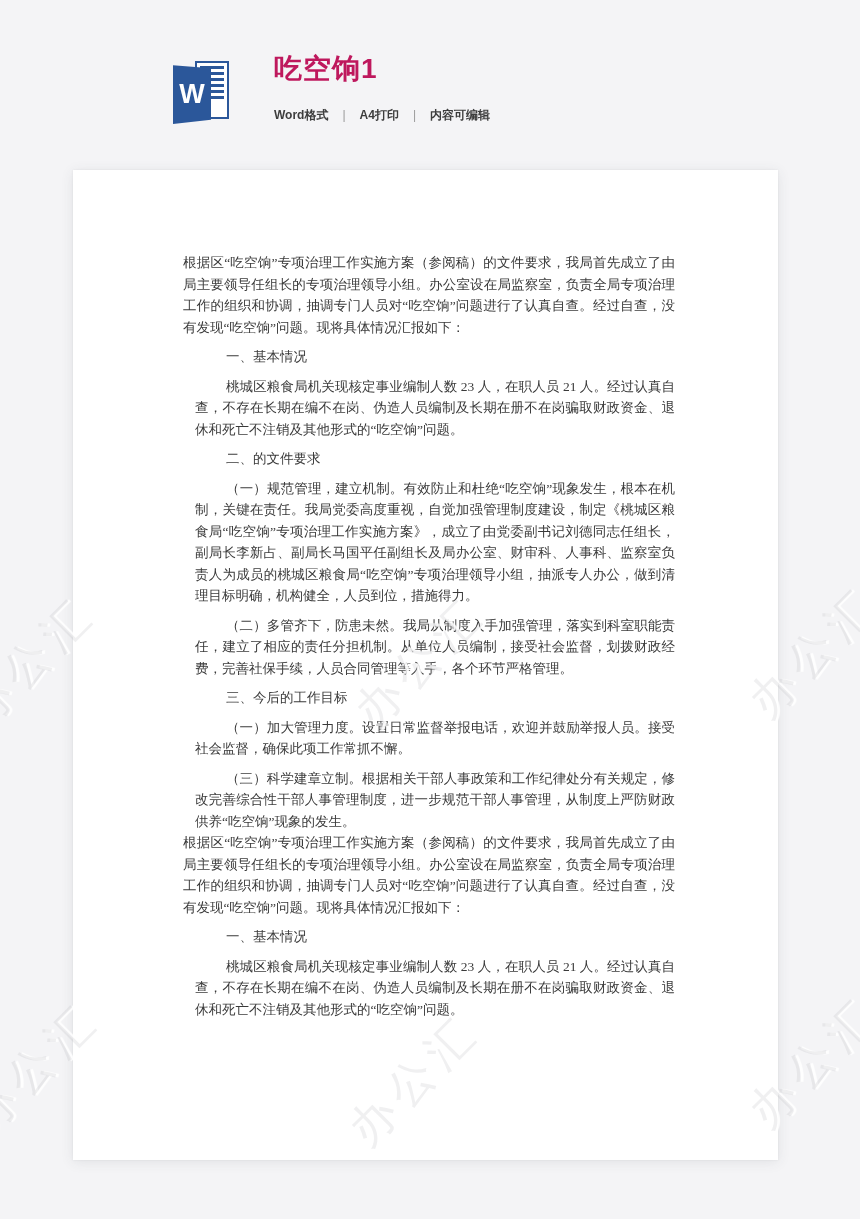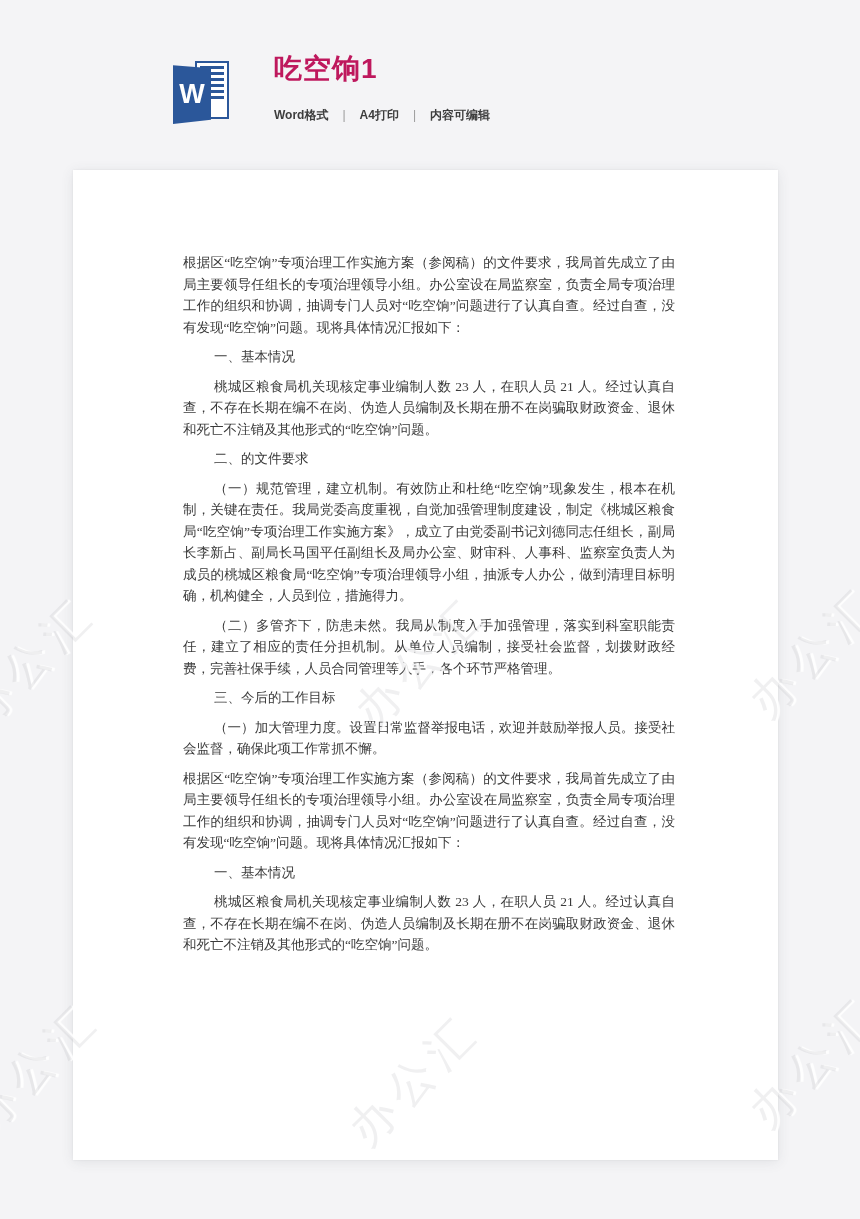--- a/index.html
+++ b/index.html
@@ -45,21 +45,21 @@
     background:#ffffff;
     box-shadow:0 2px 12px rgba(60,64,80,0.10), 0 0 2px rgba(60,64,80,0.08);
     box-sizing:border-box;
     padding:82px 103px 8px 110px;
   }
   .para{
     font-family:"Liberation Serif","DejaVu Serif",serif;
     font-size:13.5px;line-height:21.5px;color:#3a3a3a;
     text-align:justify;margin:0 0 8px 0;
   }
-  .para.indent{text-indent:31px;}
+  .para.indent{text-indent:31px;margin-left:12px;}
   .para.no-gap{margin-bottom:0;}
   
   .wm{
     position:absolute;width:220px;height:54px;z-index:5;
     font-size:46px;letter-spacing:8px;white-space:nowrap;
     color:rgba(170,172,178,0.18);
     text-shadow:2px 2px 1px rgba(255,255,255,0.9);
     transform:rotate(-45deg);
     pointer-events:none;
     font-family:"Liberation Sans","DejaVu Sans",sans-serif;
@@ -88,20 +88,21 @@
 
 <div class="sheet-page">
   <p class="para">根据区“吃空饷”专项治理工作实施方案（参阅稿）的文件要求，我局首先成立了由局主要领导任组长的专项治理领导小组。办公室设在局监察室，负责全局专项治理工作的组织和协调，抽调专门人员对“吃空饷”问题进行了认真自查。经过自查，没有发现“吃空饷”问题。现将具体情况汇报如下：</p>
   <p class="para indent">一、基本情况</p>
   <p class="para indent">桃城区粮食局机关现核定事业编制人数 23 人，在职人员 21 人。经过认真自查，不存在长期在编不在岗、伪造人员编制及长期在册不在岗骗取财政资金、退休和死亡不注销及其他形式的“吃空饷”问题。</p>
   <p class="para indent">二、的文件要求</p>
   <p class="para indent">（一）规范管理，建立机制。有效防止和杜绝“吃空饷”现象发生，根本在机制，关键在责任。我局党委高度重视，自觉加强管理制度建设，制定《桃城区粮食局“吃空饷”专项治理工作实施方案》，成立了由党委副书记刘德同志任组长，副局长李新占、副局长马国平任副组长及局办公室、财审科、人事科、监察室负责人为成员的桃城区粮食局“吃空饷”专项治理领导小组，抽派专人办公，做到清理目标明确，机构健全，人员到位，措施得力。</p>
   <p class="para indent">（二）多管齐下，防患未然。我局从制度入手加强管理，落实到科室职能责任，建立了相应的责任分担机制。从单位人员编制，接受社会监督，划拨财政经费，完善社保手续，人员合同管理等入手，各个环节严格管理。</p>
   <p class="para indent">三、今后的工作目标</p>
   <p class="para indent">（一）加大管理力度。设置日常监督举报电话，欢迎并鼓励举报人员。接受社会监督，确保此项工作常抓不懈。</p>
+  <p class="para indent no-gap">（三）科学建章立制。根据相关干部人事政策和工作纪律处分有关规定，修改完善综合性干部人事管理制度，进一步规范干部人事管理，从制度上严防财政供养“吃空饷”现象的发生。</p>
   <p class="para">根据区“吃空饷”专项治理工作实施方案（参阅稿）的文件要求，我局首先成立了由局主要领导任组长的专项治理领导小组。办公室设在局监察室，负责全局专项治理工作的组织和协调，抽调专门人员对“吃空饷”问题进行了认真自查。经过自查，没有发现“吃空饷”问题。现将具体情况汇报如下：</p>
   <p class="para indent">一、基本情况</p>
   <p class="para indent no-gap">桃城区粮食局机关现核定事业编制人数 23 人，在职人员 21 人。经过认真自查，不存在长期在编不在岗、伪造人员编制及长期在册不在岗骗取财政资金、退休和死亡不注销及其他形式的“吃空饷”问题。</p>
 </div>
 
 <div class="wm" style="left:-62px;top:612px;">办公汇</div>
 <div class="wm" style="left:328px;top:612px;">办公汇</div>
 <div class="wm" style="left:722px;top:602px;">办公汇</div>
 <div class="wm" style="left:-58px;top:1018px;">办公汇</div>
 <div class="wm" style="left:322px;top:1030px;">办公汇</div>

